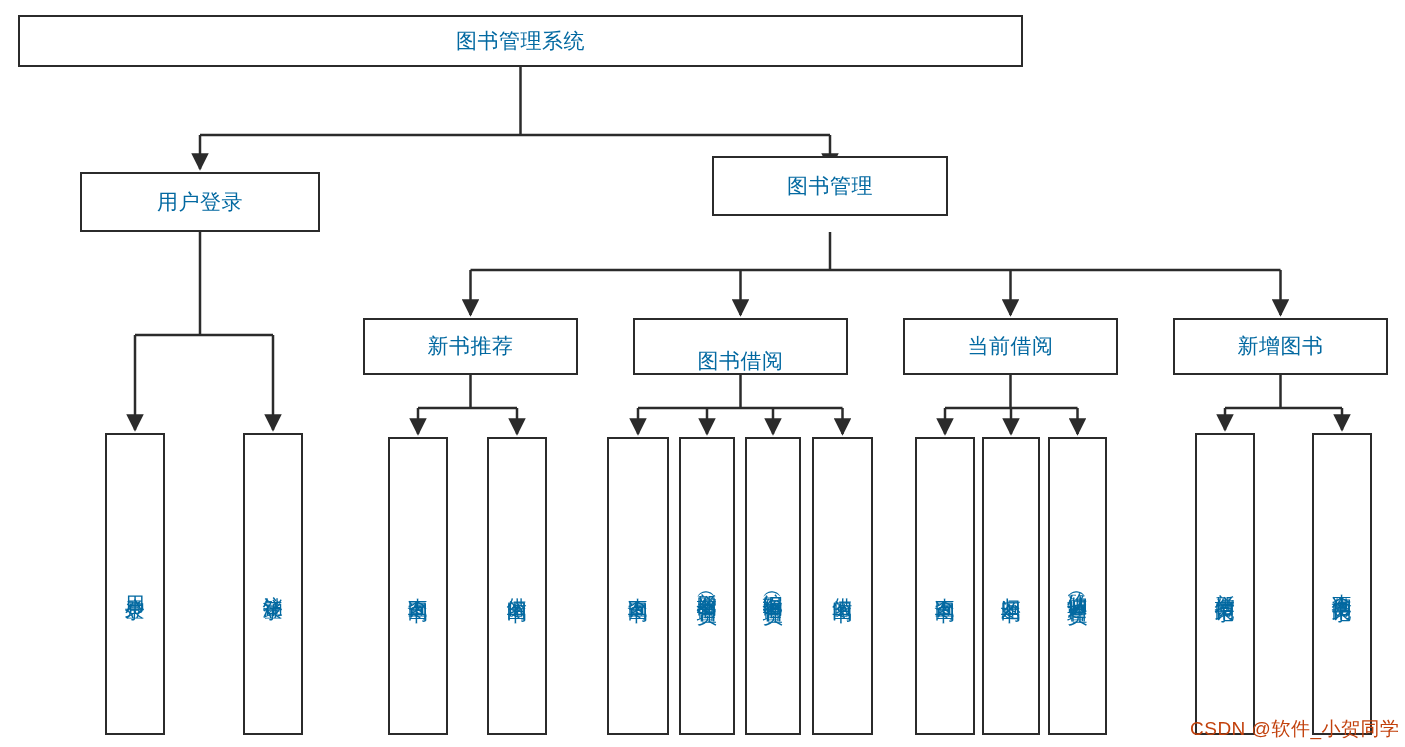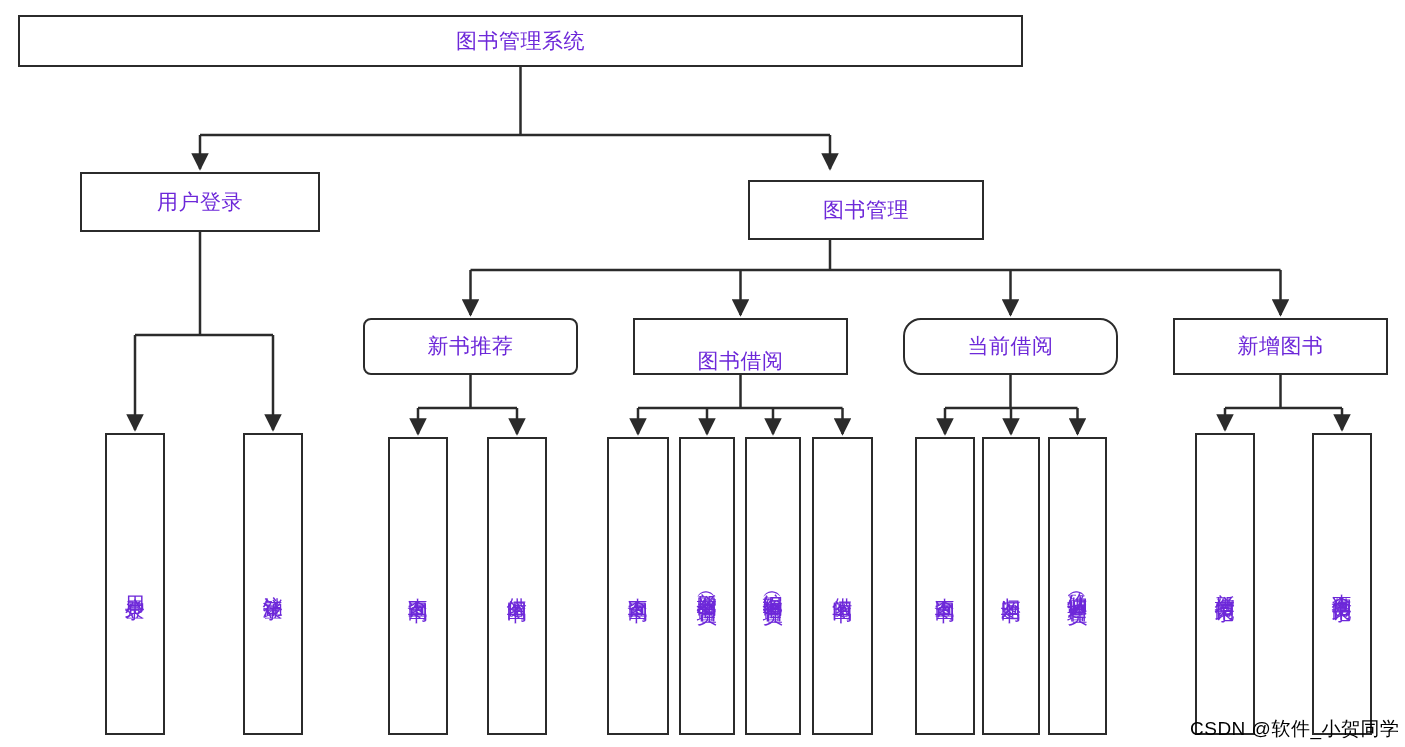--- a/index.html
+++ b/index.html
@@ -25,21 +25,21 @@
     height: 747px;
   }
   .node {
     position: absolute;
     box-sizing: border-box;
     border: 2px solid #2b2b2b;
     background: #ffffff;
     display: flex;
     align-items: center;
     justify-content: center;
-    color: #6d28d9;
+    color: #0369a1;
   }
   .node-label {
     font-size: 21px;
     line-height: 1.15;
     letter-spacing: 0.5px;
     white-space: nowrap;
   }
   .node.leaf {
     align-items: center;
     justify-content: center;
@@ -48,21 +48,21 @@
     writing-mode: vertical-rl;
     text-orientation: upright;
     font-size: 20px;
     line-height: 1.12;
     letter-spacing: 2px;
     white-space: nowrap;
   }
   .watermark {
     position: absolute;
     font-size: 19px;
-    color: #000000;
+    color: #c2410c;
     white-space: nowrap;
     letter-spacing: 0.5px;
   }
 </style>
 </head>
 <body>
 
 <div id="canvas">
 
   <svg id="diagram-svg" viewBox="0 0 1405 747" xmlns="http://www.w3.org/2000/svg">
@@ -108,30 +108,30 @@
       </g>
   </svg>
 
   <div id="nodes-layer">
       <div class="node root" style="left: 18px; top: 15px; width: 1005px; height: 52px;">
         <span class="node-label">图书管理系统</span>
       </div>
       <div class="node level2" style="left: 80px; top: 172px; width: 240px; height: 60px;">
         <span class="node-label">用户登录</span>
       </div>
-      <div class="node level2" style="left: 712px; top: 180px; width: 236px; height: 60px; margin-left: 36px;">
+      <div class="node level2" style="left: 712px; top: 156px; width: 236px; height: 60px;">
         <span class="node-label">图书管理</span>
       </div>
-      <div class="node level3" style="left: 363px; top: 318px; width: 215px; height: 57px; border-radius: 8px;">
+      <div class="node level3" style="left: 363px; top: 318px; width: 215px; height: 57px;">
         <span class="node-label">新书推荐</span>
       </div>
       <div class="node level3" style="left: 633px; top: 318px; width: 215px; height: 57px; align-items: flex-end;">
         <span class="node-label">图书借阅</span>
       </div>
-      <div class="node level3" style="left: 903px; top: 318px; width: 215px; height: 57px; border-radius: 18px;">
+      <div class="node level3" style="left: 903px; top: 318px; width: 215px; height: 57px;">
         <span class="node-label">当前借阅</span>
       </div>
       <div class="node level3" style="left: 1173px; top: 318px; width: 215px; height: 57px;">
         <span class="node-label">新增图书</span>
       </div>
       <div class="node leaf" style="left: 105px; top: 433px; width: 60px; height: 302px;">
         <span class="node-label">用户登录</span>
       </div>
       <div class="node leaf" style="left: 243px; top: 433px; width: 60px; height: 302px;">
         <span class="node-label">注销登录</span>

